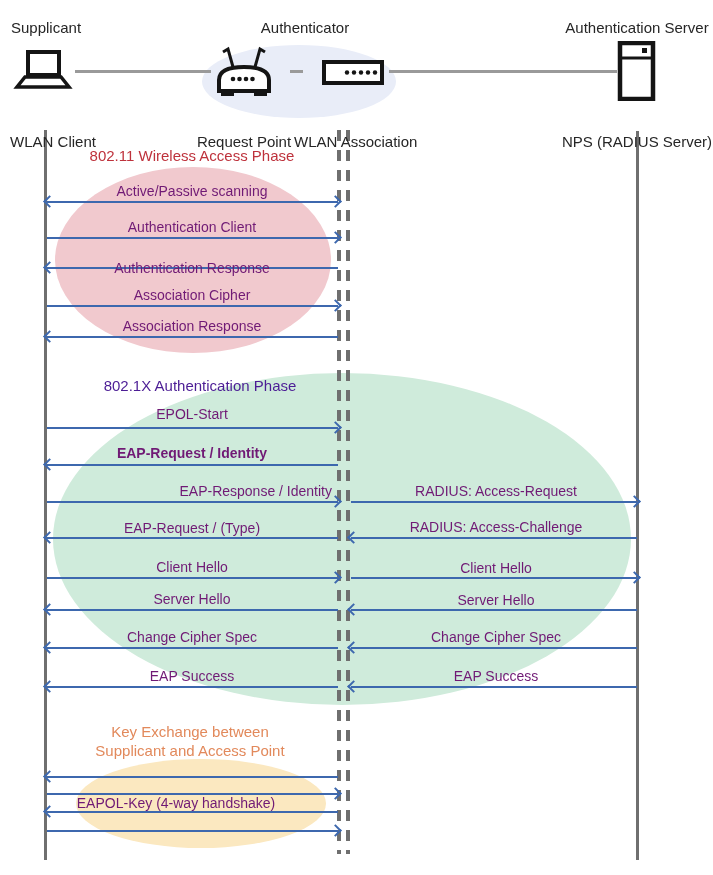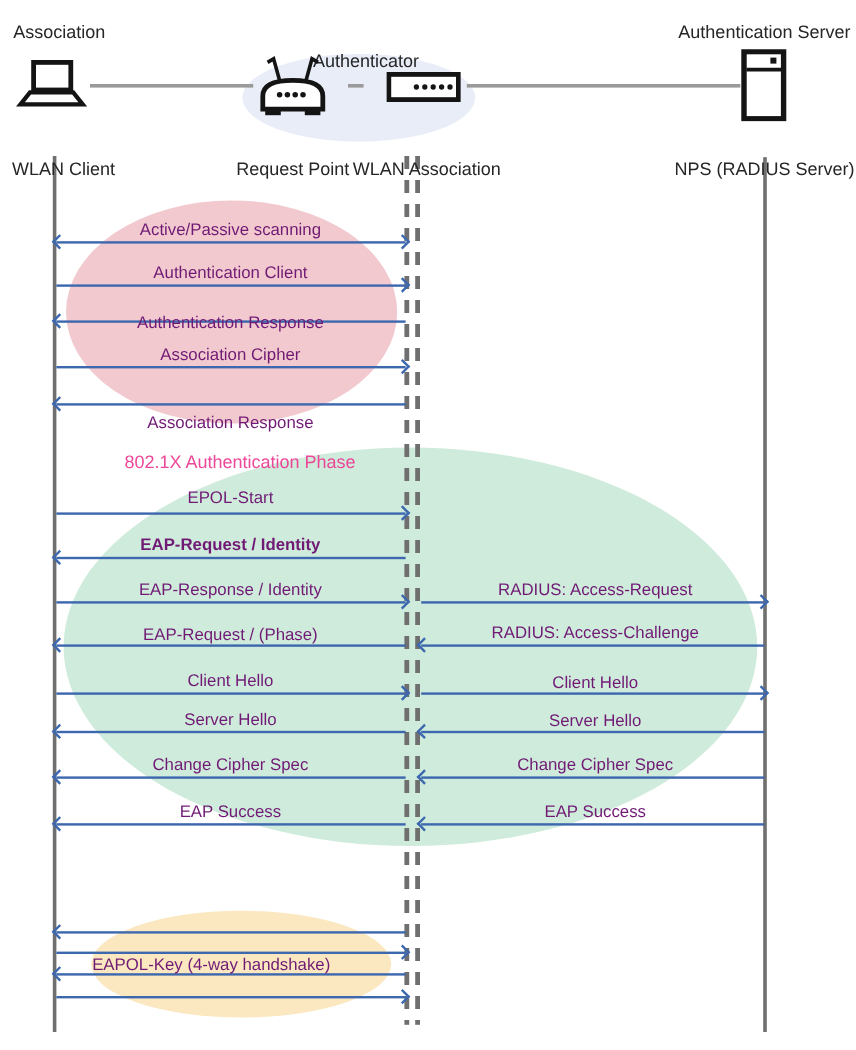--- a/index.html
+++ b/index.html
@@ -33,22 +33,22 @@
 </head>
 <body>
 
 <div class="canvas">
 
   <div class="ellipse" id="authenticator-ellipse" style="left: 202px; top: 45px; width: 194px; height: 73px; background: rgb(233, 237, 248);"></div>
   <div class="ellipse" id="phase1-ellipse" style="left: 55px; top: 167px; width: 276px; height: 186px; background: rgb(241, 201, 206);"></div>
   <div class="ellipse" id="phase2-ellipse" style="left: 53px; top: 373px; width: 578px; height: 332px; background: rgb(207, 235, 219);"></div>
   <div class="ellipse" id="phase3-ellipse" style="left: 76px; top: 759px; width: 250px; height: 89px; background: rgb(251, 232, 192);"></div>
 
-  <div class="role-title" style="left:11px; top:19px;">Association</div>
-  <div class="role-title centered" style="left:205px; top:19px; width:200px;margin-top:24px;">Authenticator</div>
+  <div class="role-title" style="left:11px; top:19px;">Supplicant</div>
+  <div class="role-title centered" style="left:205px; top:19px; width:200px;">Authenticator</div>
   <div class="role-title centered" style="left:537px; top:19px; width:200px;">Authentication Server</div>
 
   <div class="icon" style="left:11px; top:50px;">
     <svg width="64" height="44" viewBox="0 0 64 44">
       <rect x="17" y="2" width="31" height="23" fill="none" stroke="currentColor" stroke-width="4"></rect>
       <path d="M14 27 H50 L58 37 H6 Z" fill="none" stroke="currentColor" stroke-width="3.5"></path>
     </svg>
   </div>
 
   <div class="icon" style="left:211px; top:46px;">
@@ -91,61 +91,66 @@
   <div class="device-label" style="left:8px; top:105px; width:90px;">WLAN Client</div>
   <div class="device-label" style="left:184px; top:105px; width:120px;">Request Point</div>
   <div class="device-label" style="left:294px; top:105px; width:120px;">WLAN Association</div>
   <div class="device-label" style="left:557px; top:105px; width:160px;">NPS (RADIUS Server)</div>
 
   <div class="lifeline" style="left:44px; top:130px; height:730px;"></div>
   <div class="lifeline dashed" style="left:337px; top:130px; height:724px;"></div>
   <div class="lifeline dashed" style="left:346px; top:130px; height:724px;"></div>
   <div class="lifeline" style="left:636px; top:131px; height:729px;"></div>
 
-  <div class="phase-title" id="phase2-title" style="left: 50px; top: 376px; color: #ec4899;">802.1X Authentication Phase</div>
+  <div class="phase-title" id="phase1-title" style="left: 42px; top: 146px; color: rgb(190, 50, 60);">802.11 Wireless Access Phase</div>
+  <div class="phase-title" id="phase2-title" style="left: 50px; top: 376px; color: #4c1d95;">802.1X Authentication Phase</div>
+  <div class="phase-title" id="phase3-title" style="left: 40px; top: 722px; color: rgb(226, 137, 91);">
+    <div>Key Exchange between</div>
+    <div>Supplicant and Access Point</div>
+  </div>
 
   <div id="message-layer">
       <div class="msg-label" style="left: 52px; top: 183px;">Active/Passive scanning</div>
       <div class="msg-arrow" style="left: 47px; top: 201px; width: 291px;">
         <div class="head r"></div>
         <div class="head l"></div>
       </div>
       <div class="msg-label" style="left: 52px; top: 219px;">Authentication Client</div>
       <div class="msg-arrow" style="left: 47px; top: 237px; width: 291px;">
         <div class="head r"></div>
       </div>
       <div class="msg-label" style="left: 52px; top: 260px;">Authentication Response</div>
       <div class="msg-arrow" style="left: 47px; top: 267px; width: 291px;">
         <div class="head l"></div>
       </div>
       <div class="msg-label" style="left: 52px; top: 287px;">Association Cipher</div>
       <div class="msg-arrow" style="left: 47px; top: 305px; width: 291px;">
         <div class="head r"></div>
       </div>
-      <div class="msg-label" style="left: 52px; top: 318px; margin-top: 26px;">Association Response</div>
+      <div class="msg-label" style="left: 52px; top: 318px;">Association Response</div>
       <div class="msg-arrow" style="left: 47px; top: 336px; width: 291px;">
         <div class="head l"></div>
       </div>
       <div class="msg-label" style="left: 52px; top: 406px;">EPOL-Start</div>
       <div class="msg-arrow" style="left: 47px; top: 427px; width: 291px;">
         <div class="head r"></div>
       </div>
       <div class="msg-label" style="left: 52px; top: 445px; font-weight: bold;">EAP-Request / Identity</div>
       <div class="msg-arrow" style="left: 47px; top: 464px; width: 291px;">
         <div class="head l"></div>
       </div>
-      <div class="msg-label" style="left: 52px; top: 483px;">EAP-Response / Identity</div>
+      <div class="msg-label" style="left: 52px; top: 483px; text-align: right;">EAP-Response / Identity</div>
       <div class="msg-arrow" style="left: 47px; top: 501px; width: 291px;">
         <div class="head r"></div>
       </div>
       <div class="msg-label" style="left: 356px; top: 483px;">RADIUS: Access-Request</div>
       <div class="msg-arrow" style="left: 351px; top: 501px; width: 286px;">
         <div class="head r"></div>
       </div>
-      <div class="msg-label" style="left: 52px; top: 520px;">EAP-Request / (Phase)</div>
+      <div class="msg-label" style="left: 52px; top: 520px;">EAP-Request / (Type)</div>
       <div class="msg-arrow" style="left: 47px; top: 537px; width: 291px;">
         <div class="head l"></div>
       </div>
       <div class="msg-label" style="left: 356px; top: 519px;">RADIUS: Access-Challenge</div>
       <div class="msg-arrow" style="left: 351px; top: 537px; width: 286px;">
         <div class="head l"></div>
       </div>
       <div class="msg-label" style="left: 52px; top: 559px;">Client Hello</div>
       <div class="msg-arrow" style="left: 47px; top: 577px; width: 291px;">
         <div class="head r"></div>

